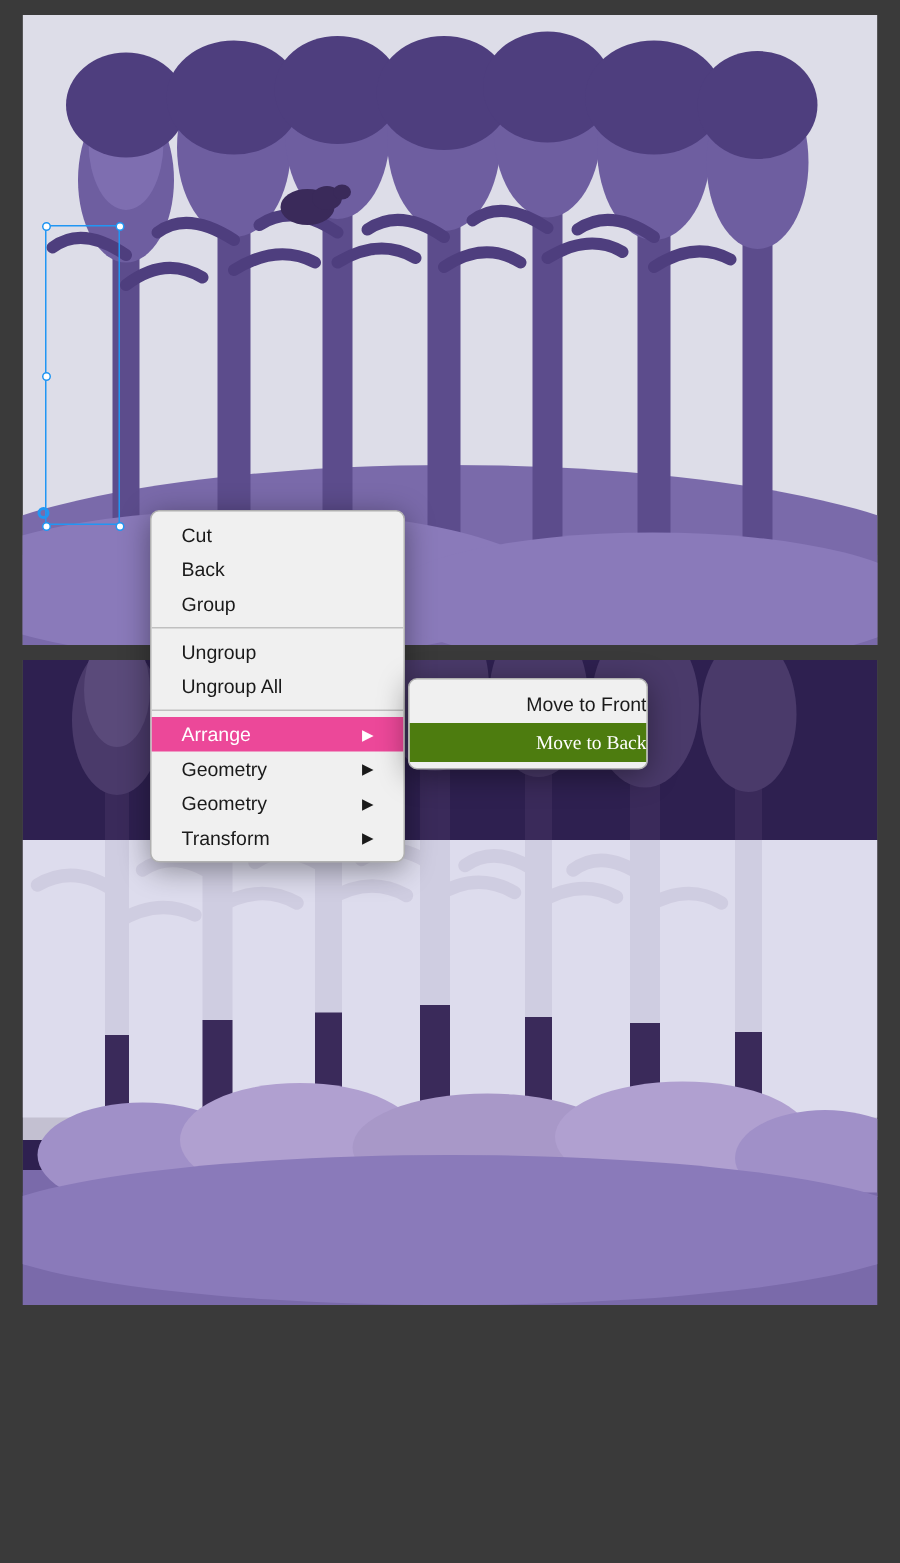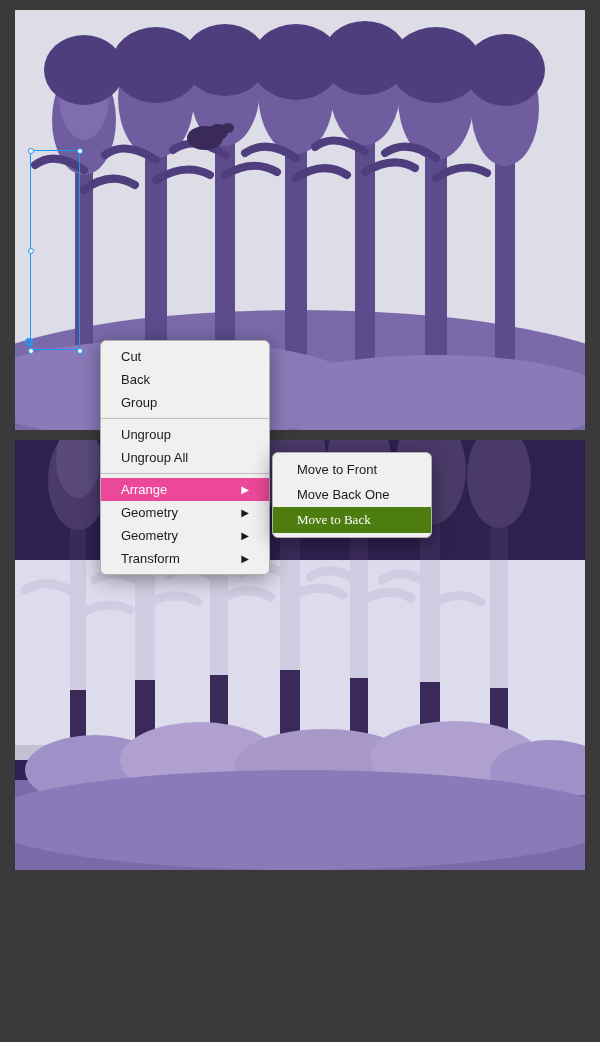--- a/index.html
+++ b/index.html
@@ -92,24 +92,25 @@
       border-radius: 6px;
       box-shadow: 0 4px 20px rgba(0,0,0,0.4);
       min-width: 160px;
       overflow: hidden;
       padding: 4px 0;
       margin-left: 2px;
       margin-top: 112px; 
     }
 
     .submenu-item {
-      padding: 5px 24px;
+      padding: 5px 0;
       cursor: pointer;
       color: #1a1a1a;
       white-space: nowrap;
+      text-align: right;
     }
 
     .submenu-item.selected {
       background: #4d7c0f;
       color: white;
       font-family: Liberation Serif, serif;
     }
 
     
     svg.forest {
@@ -237,23 +238,20 @@
       <div class="menu-item">
         <span>Transform</span>
         <span class="menu-arrow">▶</span>
       </div>
     </div>
 
     <div class="submenu">
       <div class="submenu-item">
         <span>Move to Front</span>
       </div>
-      <div class="submenu-item">
-        <span>Move Back One</span>
-      </div>
       <div class="submenu-item selected">
         <span>Move to Back</span>
       </div>
     </div>
   </div>
 </div>
 
 <div class="canvas-area canvas-bottom">
   <div class="forest-scene">
     <svg class="forest" viewBox="0 0 570 430" preserveAspectRatio="xMidYMid slice">

